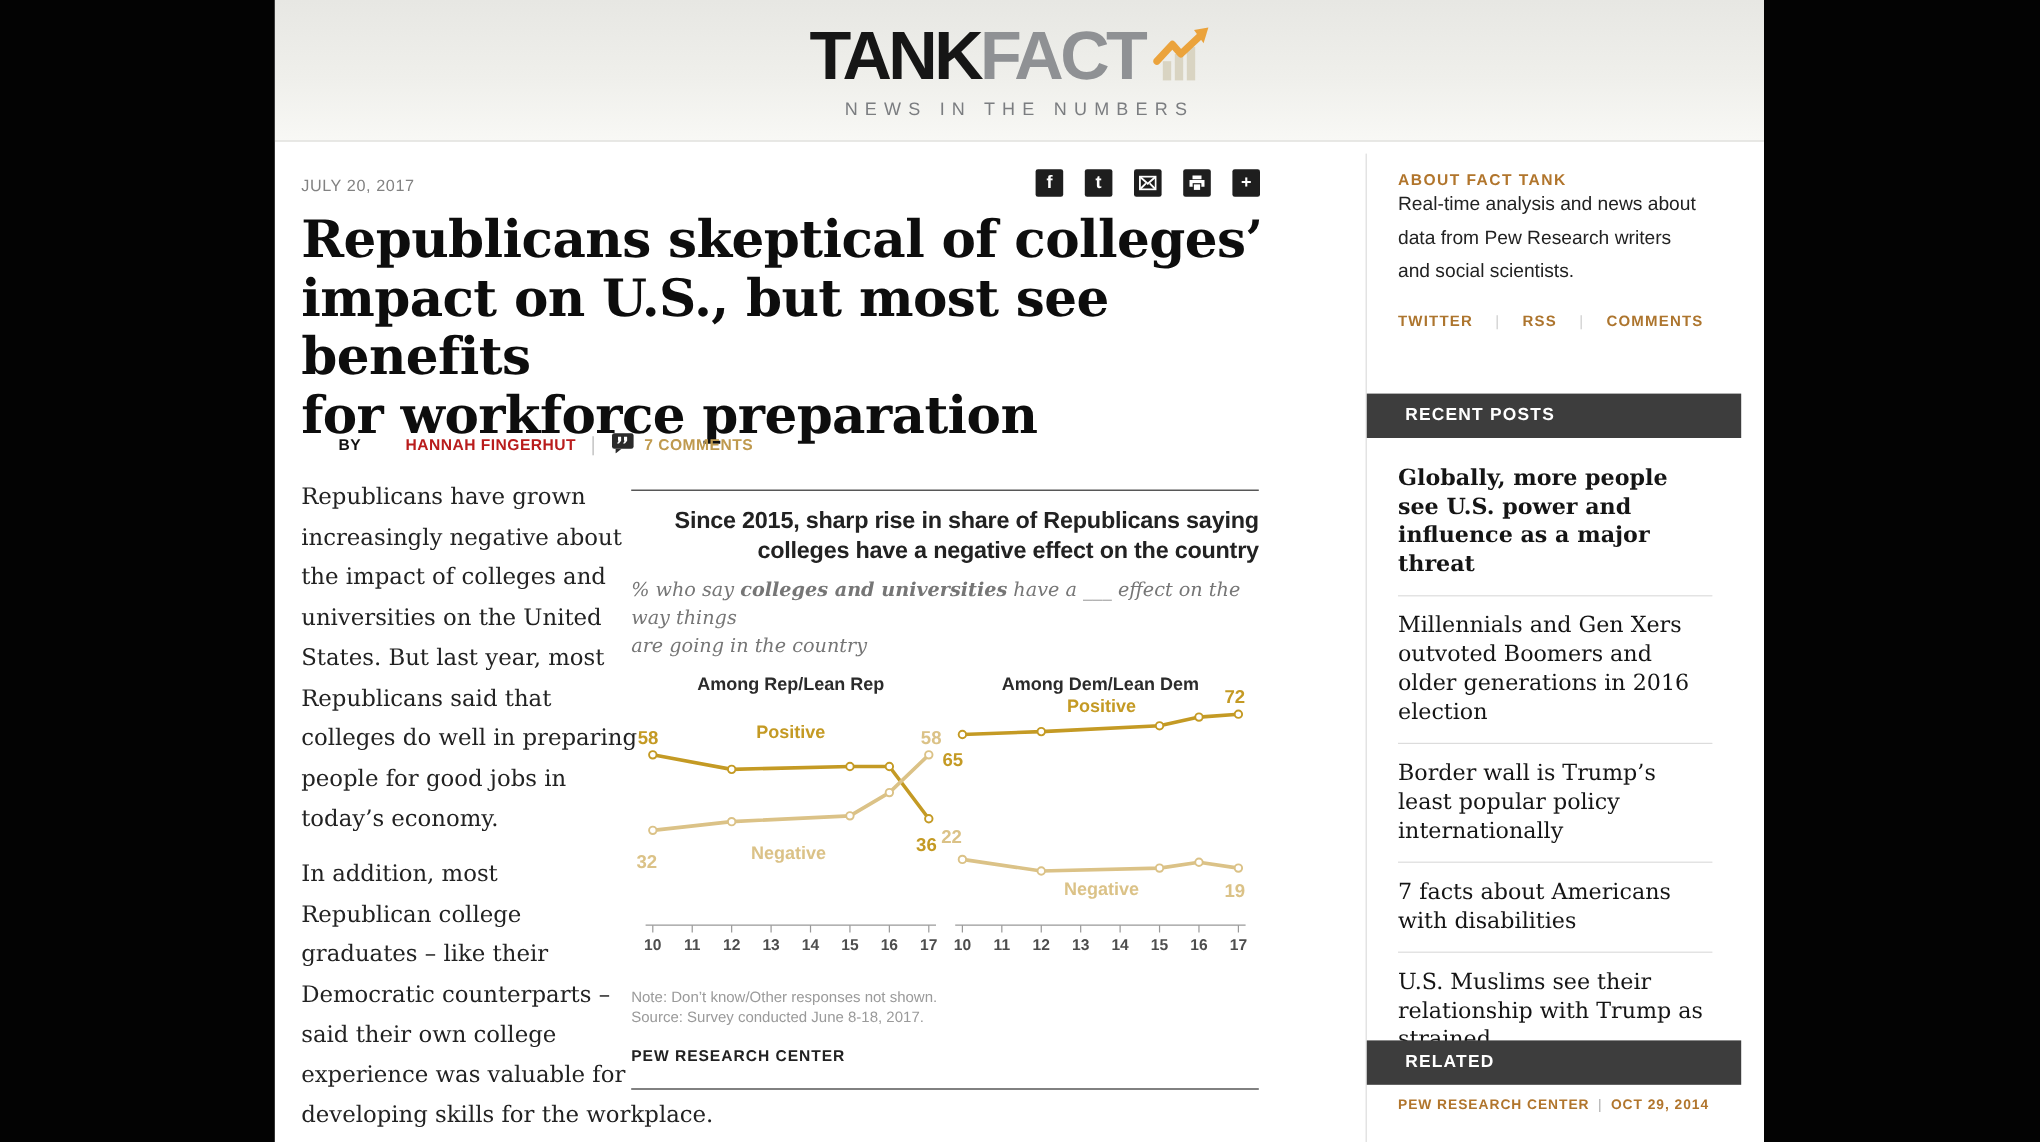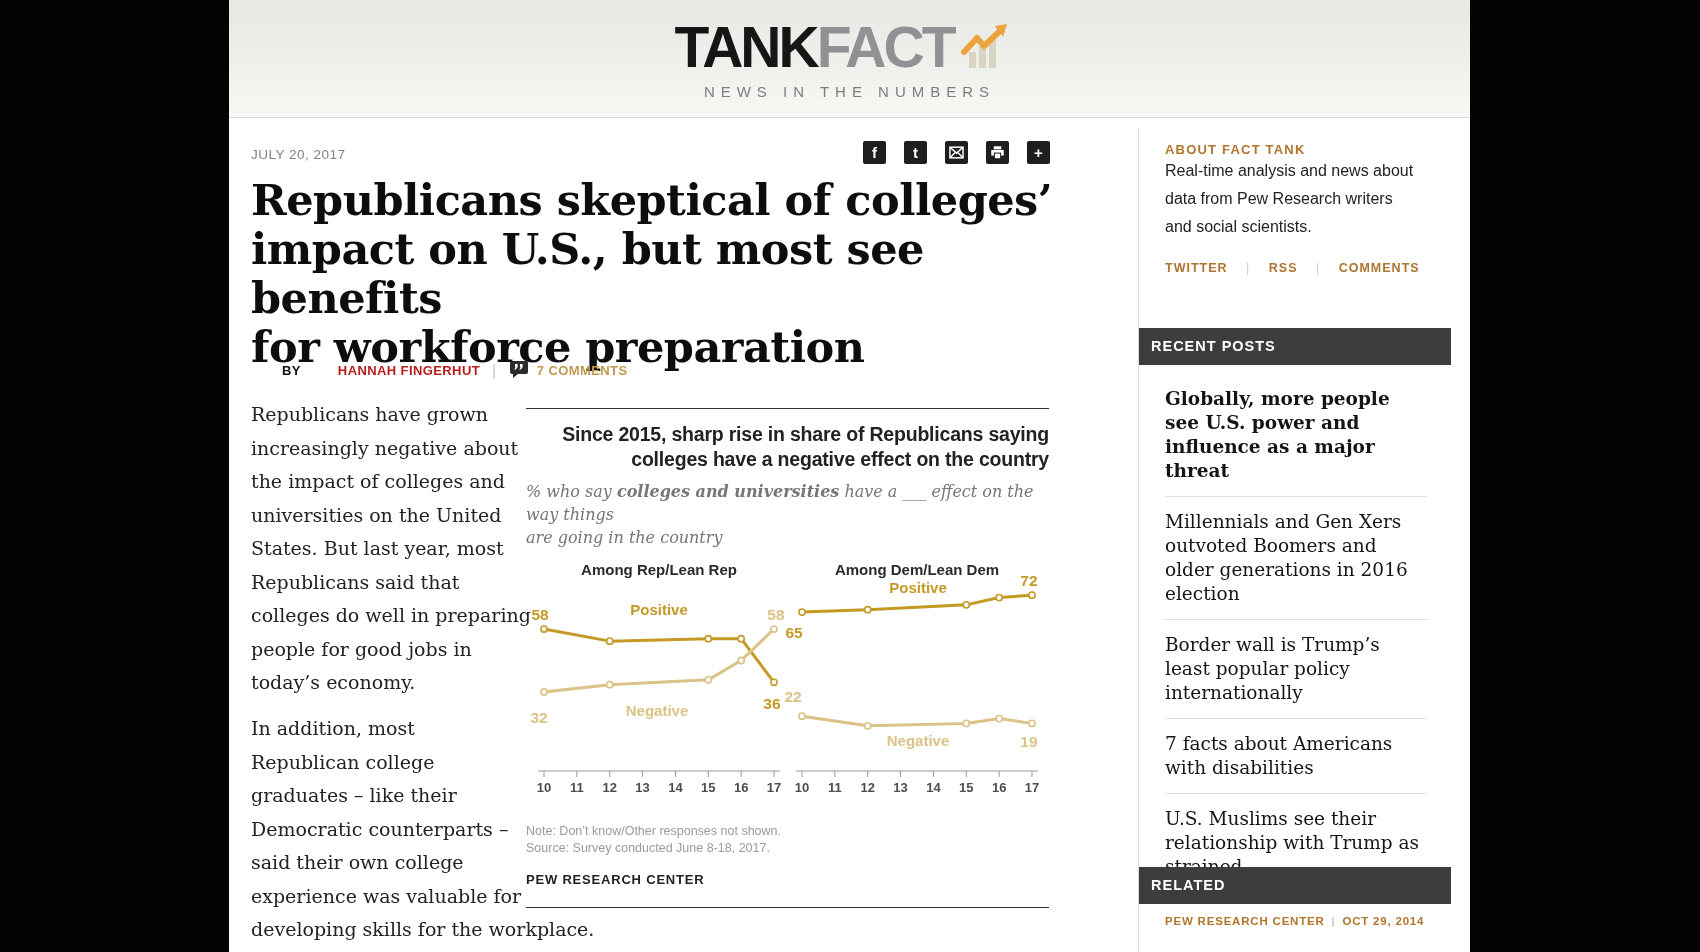--- a/index.html
+++ b/index.html
@@ -51,21 +51,21 @@
 
   
   .sidebar { position:absolute; left:909px; top:128px; width:312px; height:824px; border-left:1px solid #ddd; }
   .about { position:absolute; top:14px; left:26px; width:268px; }
   .about-h { font-size:13px; font-weight:bold; letter-spacing:1.2px; color:#B1752C; }
   .about-t { font-size:16px; line-height:28px; color:#222; white-space:pre-line; }
   .sb-links { position:absolute; top:133px; left:26px; font-size:12.5px; font-weight:bold; letter-spacing:1px; color:#AD752E; }
   .sb-links .lnk { cursor:pointer; }
   .sb-links .lsep { color:#cfcfcf; margin:0 14px; font-weight:normal; }
   .sb-bar { position:absolute; left:0; width:312px; height:37px; background:#3D3D3D; color:#fff;
-    font-size:14.5px; font-weight:bold; letter-spacing:1px; line-height:37px; padding-left:12px; }
+    font-size:14.5px; font-weight:bold; letter-spacing:1px; line-height:37px; padding-left:32px; }
   .bar-recent { top:200px; }
   .bar-related { top:739px; }
   .posts { position:absolute; top:237px; left:26px; width:262px; }
   .post { padding:13px 0; border-bottom:1px solid #dcdcdc; font-family:"DejaVu Serif", serif;
     font-size:18.5px; line-height:24px; color:#151515; cursor:pointer; }
   .post:first-child { padding-top:22px;font-weight:bold; }
   .post:last-child { border-bottom:1px solid #dcdcdc; }
   .related-src { position:absolute; top:780px; left:26px; width:262px; font-size:11.5px; font-weight:bold;
     letter-spacing:.8px; color:#B1752C; line-height:26px; }
   .related-src .lsep { color:#aaa; font-weight:normal; margin:0 7px; }

